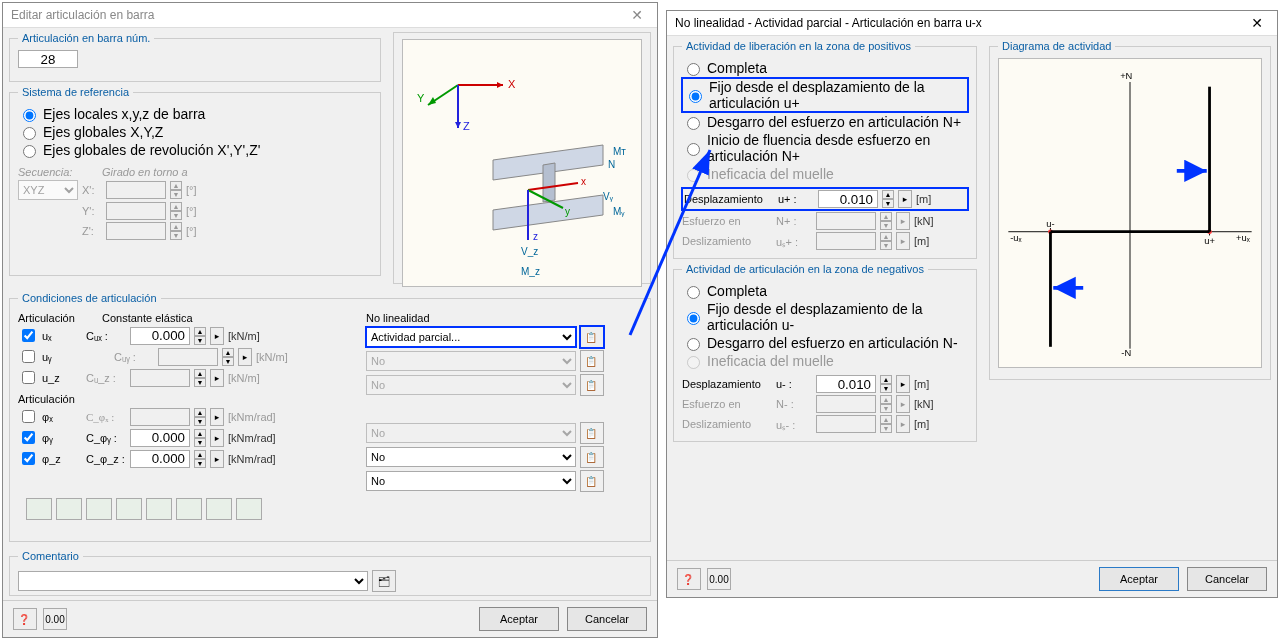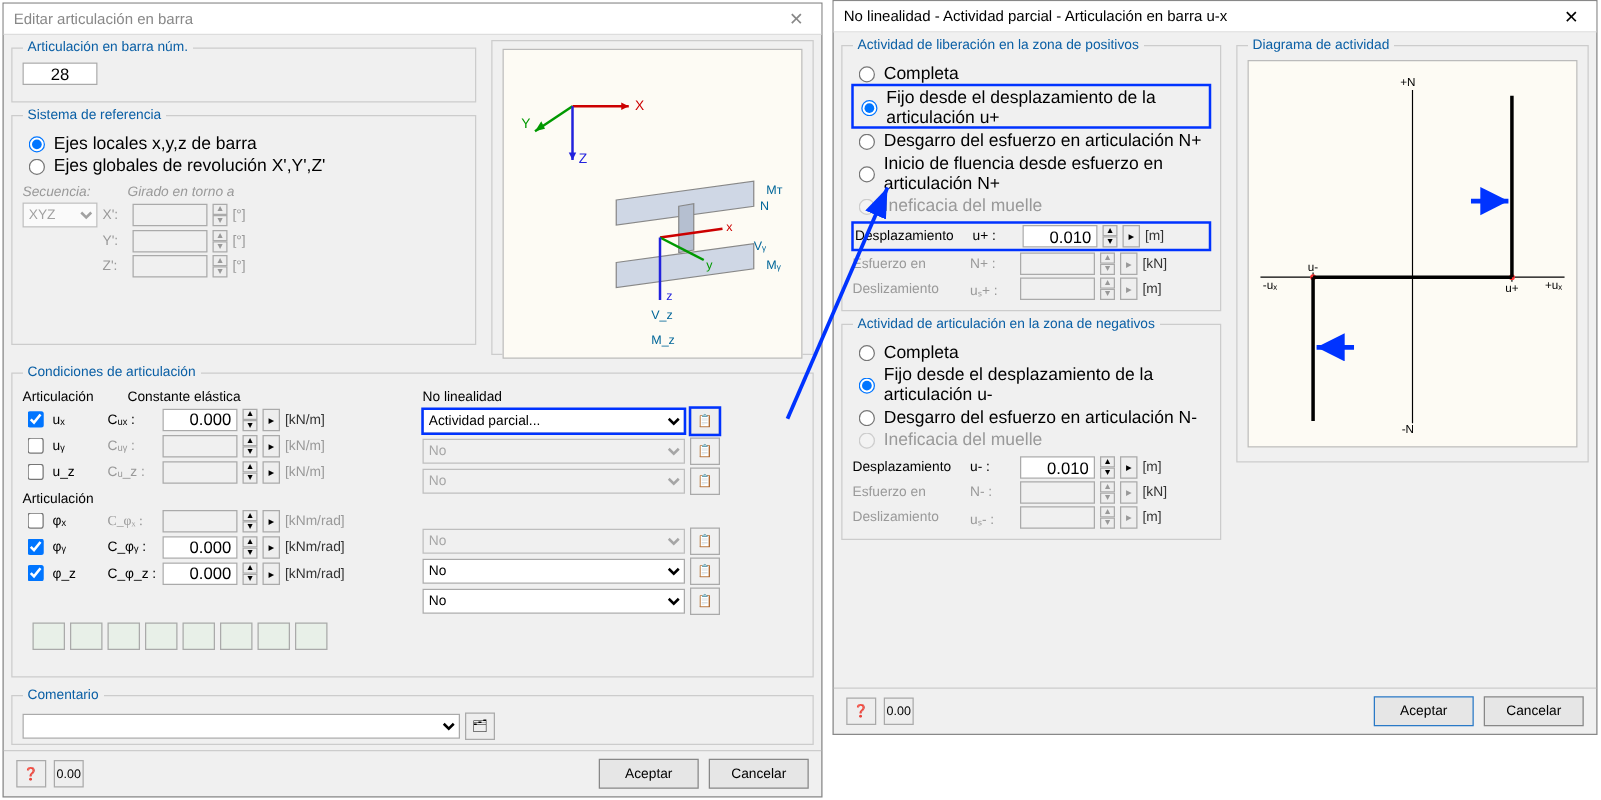--- a/index.html
+++ b/index.html
@@ -117,20 +117,24 @@
       </fieldset>
 
       <fieldset style="height:190px;">
         <legend>Sistema de referencia</legend>
         <div class="radio-row">
             <input type="radio" checked="" style="">
             <label>Ejes locales x,y,z de barra</label>
           </div>
         <div class="radio-row">
             <input type="radio" style="">
+            <label>Ejes globales X,Y,Z</label>
+          </div>
+        <div class="radio-row">
+            <input type="radio" style="">
             <label>Ejes globales de revolución X',Y',Z'</label>
           </div>
         <div class="row disabled-text" style="margin-top:8px;font-style:italic;">
           <span style="width:80px;">Secuencia:</span>
           <span>Girado en torno a</span>
         </div>
         <div class="row disabled-text">
           <select disabled="" style="width:60px;"><option>XYZ</option></select>
           <span style="width:20px;">X':</span>
           <input type="text" class="num disabled" disabled="" style="">
@@ -217,21 +221,21 @@
             <div class="spin">
               <span>▲</span>
               <span>▼</span>
             </div>
             <span class="step-btn">▸</span>
           <span class="unit">[kN/m]</span>
         </div>
         <div class="row">
           <input type="checkbox" class="checkbox" style="">
             <span style="width:40px;">uᵧ</span>
-          <span style="width:40px;" class="disabled-text">Cᵤᵧ :</span>
+          <span style="width:40px;margin-left:28px;" class="disabled-text">Cᵤᵧ :</span>
           <input type="text" class="num disabled" disabled="" style="">
             <div class="spin">
               <span>▲</span>
               <span>▼</span>
             </div>
             <span class="step-btn">▸</span>
           <span class="unit disabled-text">[kN/m]</span>
         </div>
         <div class="row">
           <input type="checkbox" class="checkbox" style="">
@@ -344,21 +348,21 @@
       <button class="icon-btn">❓</button>
       <button class="icon-btn">0.00</button>
     </div>
     <div style="display:flex; gap:8px;">
       <button class="btn">Aceptar</button>
       <button class="btn">Cancelar</button>
     </div>
   </div>
 </div>
 
-<div class="window" style="left:666px; top:0; width:612px; height:588px;">
+<div class="window" style="left:666px; top:10px; width:612px; height:588px;">
   <div class="titlebar active">
     <span>No linealidad - Actividad parcial - Articulación en barra u-x</span>
     <span class="close-x">✕</span>
   </div>
 
   <div style="display:flex; flex:1;">
     <div style="flex:1;">
 
       <fieldset>
         <legend>Actividad de liberación en la zona de positivos</legend>

